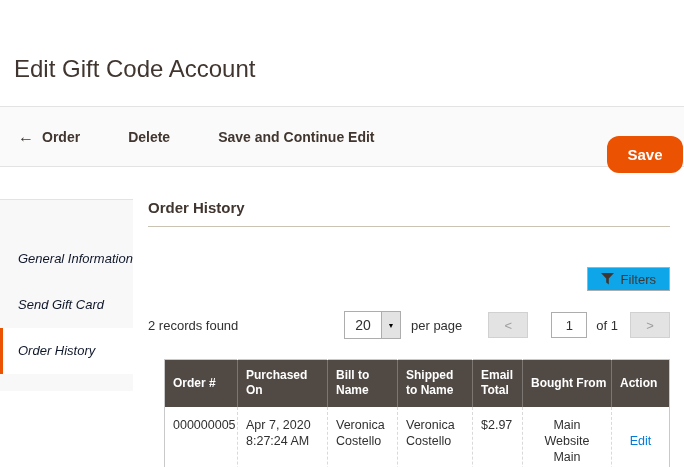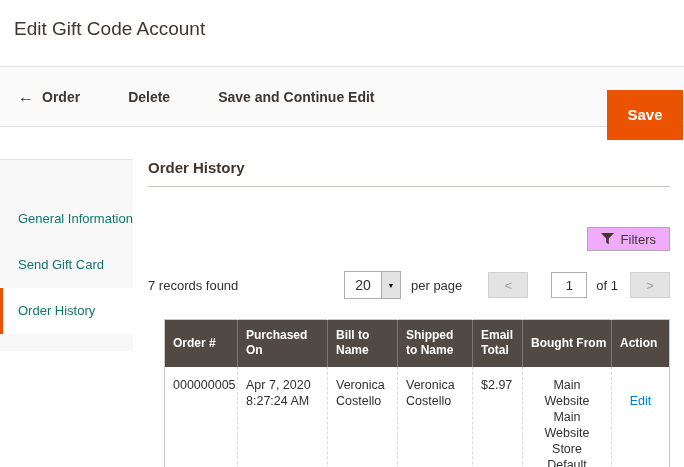--- a/index.html
+++ b/index.html
@@ -1,70 +1,70 @@
 <!DOCTYPE html>
 <html><head>
 <meta charset="utf-8">
 <style>
   * { margin: 0; padding: 0; box-sizing: border-box; }
   html, body { width: 684px; height: 467px; background: #fff; overflow: hidden; }
   body { font-family: "Liberation Sans", sans-serif; color: #303030; }
 
   
   .page-title {
-    font-size: 19px; font-weight: 400; color: #41362f;
-    padding: 15px 14px 0 14px; line-height: 28px;
+    font-size: 24px; font-weight: 400; color: #41362f;
+    padding: 15px 14px 0 14px; line-height: 28px; margin-top: 40px;
   }
 
   
   .toolbar {
     margin-top: 23px; height: 61px; background: #fafafa;
     border-top: 1px solid #e3e3e3; border-bottom: 1px solid #e3e3e3;
     display: flex; align-items: center; padding-left: 18px;
   }
   .tb-btn {
     background: none; border: none; cursor: pointer;
     font-family: "Liberation Sans", sans-serif;
     font-size: 14px; font-weight: 600; color: #41362f;
     margin-right: 48px; display: flex; align-items: center; gap: 8px;
   }
   .tb-btn .arrow { font-size: 16px; font-weight: 400; line-height: 14px; }
   .tb-btn.primary {
     margin-left: auto; margin-right: 1px;
     background: #eb5202; color: #fff;
-    width: 76px; height: 50px; justify-content: center;
-    font-size: 15px; border-radius: 0; margin-top: 36px;
+    width: 76px; height: 37px; justify-content: center;
+    font-size: 15px; border-radius: 12px; margin-top: 36px;
   }
 
   
   .content { display: flex; align-items: flex-start; }
 
   
   .sidebar {
     width: 133px; flex: none; margin-top: 32px; height: 192px;
     background: #f8f8f8; border-top: 1px solid #e3e3e3;
     padding-top: 36px;
   }
   .side-item {
     height: 46px; line-height: 46px; padding-left: 18px;
-    font-size: 13px; color: #0f766e; cursor: pointer;
+    font-size: 13px; color: #0f172a; cursor: pointer; font-style: italic;
   }
   .side-item.active {
     background: #fff; border-left: 3px solid #eb5202; padding-left: 15px;
   }
 
   
   .main { flex: 1; padding: 32px 14px 0 15px; min-width: 0; }
   .section-heading { font-size: 15px; font-weight: 700; color: #41362f; }
   .rule { border-bottom: 1px solid #cac3b4; margin-top: 10px; }
 
   .filters-row { display: flex; justify-content: flex-end; margin-top: 40px; }
   .filters-btn {
     height: 24px; padding: 0 13px; display: flex; align-items: center; gap: 7px;
-    background: #f0abfc; border: 1px solid #adadad; cursor: pointer;
+    background: #0ea5e9; border: 1px solid #adadad; cursor: pointer;
     font-family: "Liberation Sans", sans-serif; font-size: 13px; color: #41362f;
   }
 
   .pager-row { display: flex; align-items: center; margin-top: 20px; height: 28px; }
   .records-found { font-size: 13px; color: #303030; }
   .pager-controls { margin-left: auto; display: flex; align-items: center; }
 
   .per-page-select {
     display: flex; align-items: stretch; height: 28px; width: 57px;
     border: 1px solid #adadad; background: #fff; cursor: pointer;
@@ -166,21 +166,21 @@
       <div class="filters-row">
         <button class="filters-btn">
           <svg width="13" height="12" viewBox="0 0 13 12" aria-hidden="true">
             <polygon points="0,0 13,0 7.8,5.6 7.8,11.5 5.2,9.6 5.2,5.6" fill="#41362f"></polygon>
           </svg>
           <span>Filters</span>
         </button>
       </div>
 
       <div class="pager-row">
-        <span class="records-found">7 records found</span>
+        <span class="records-found">2 records found</span>
 
         <div class="pager-controls">
           <div class="per-page-select">
             <span class="value">20</span>
             <span class="caret-box">
               <span class="caret">▼</span>
             </span>
           </div>
           <span class="per-page-label">per page</span>
 

